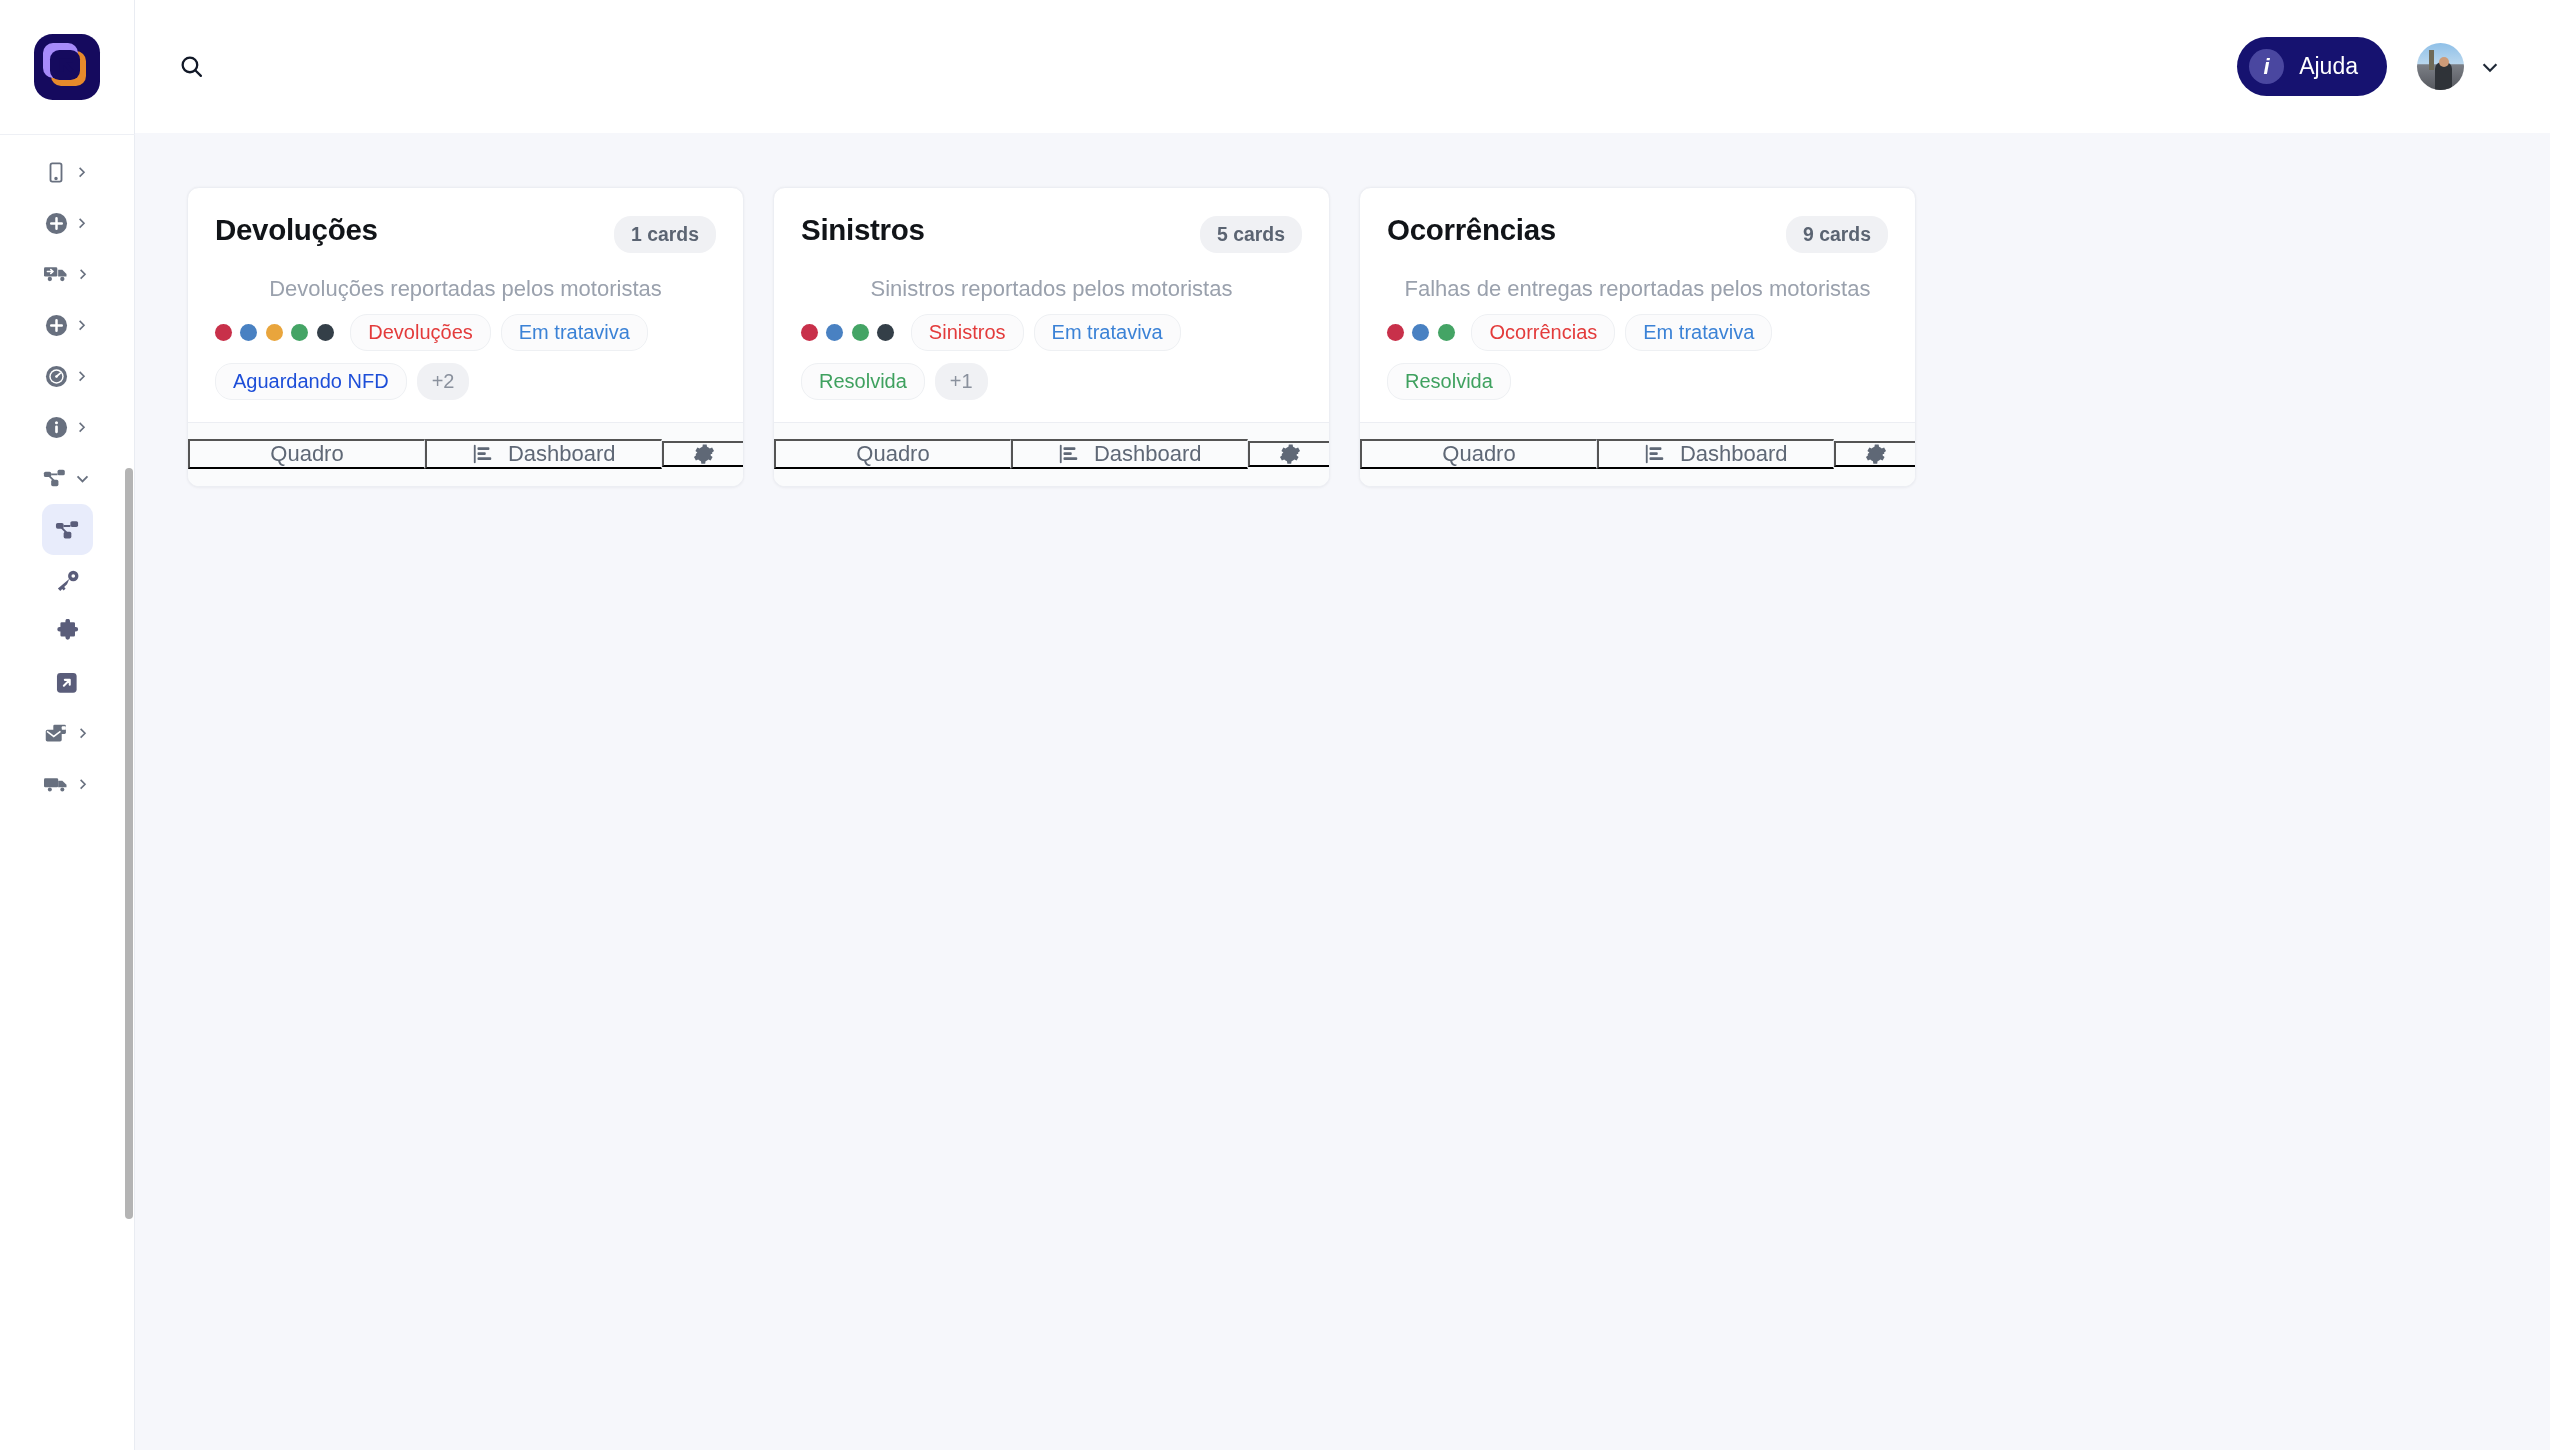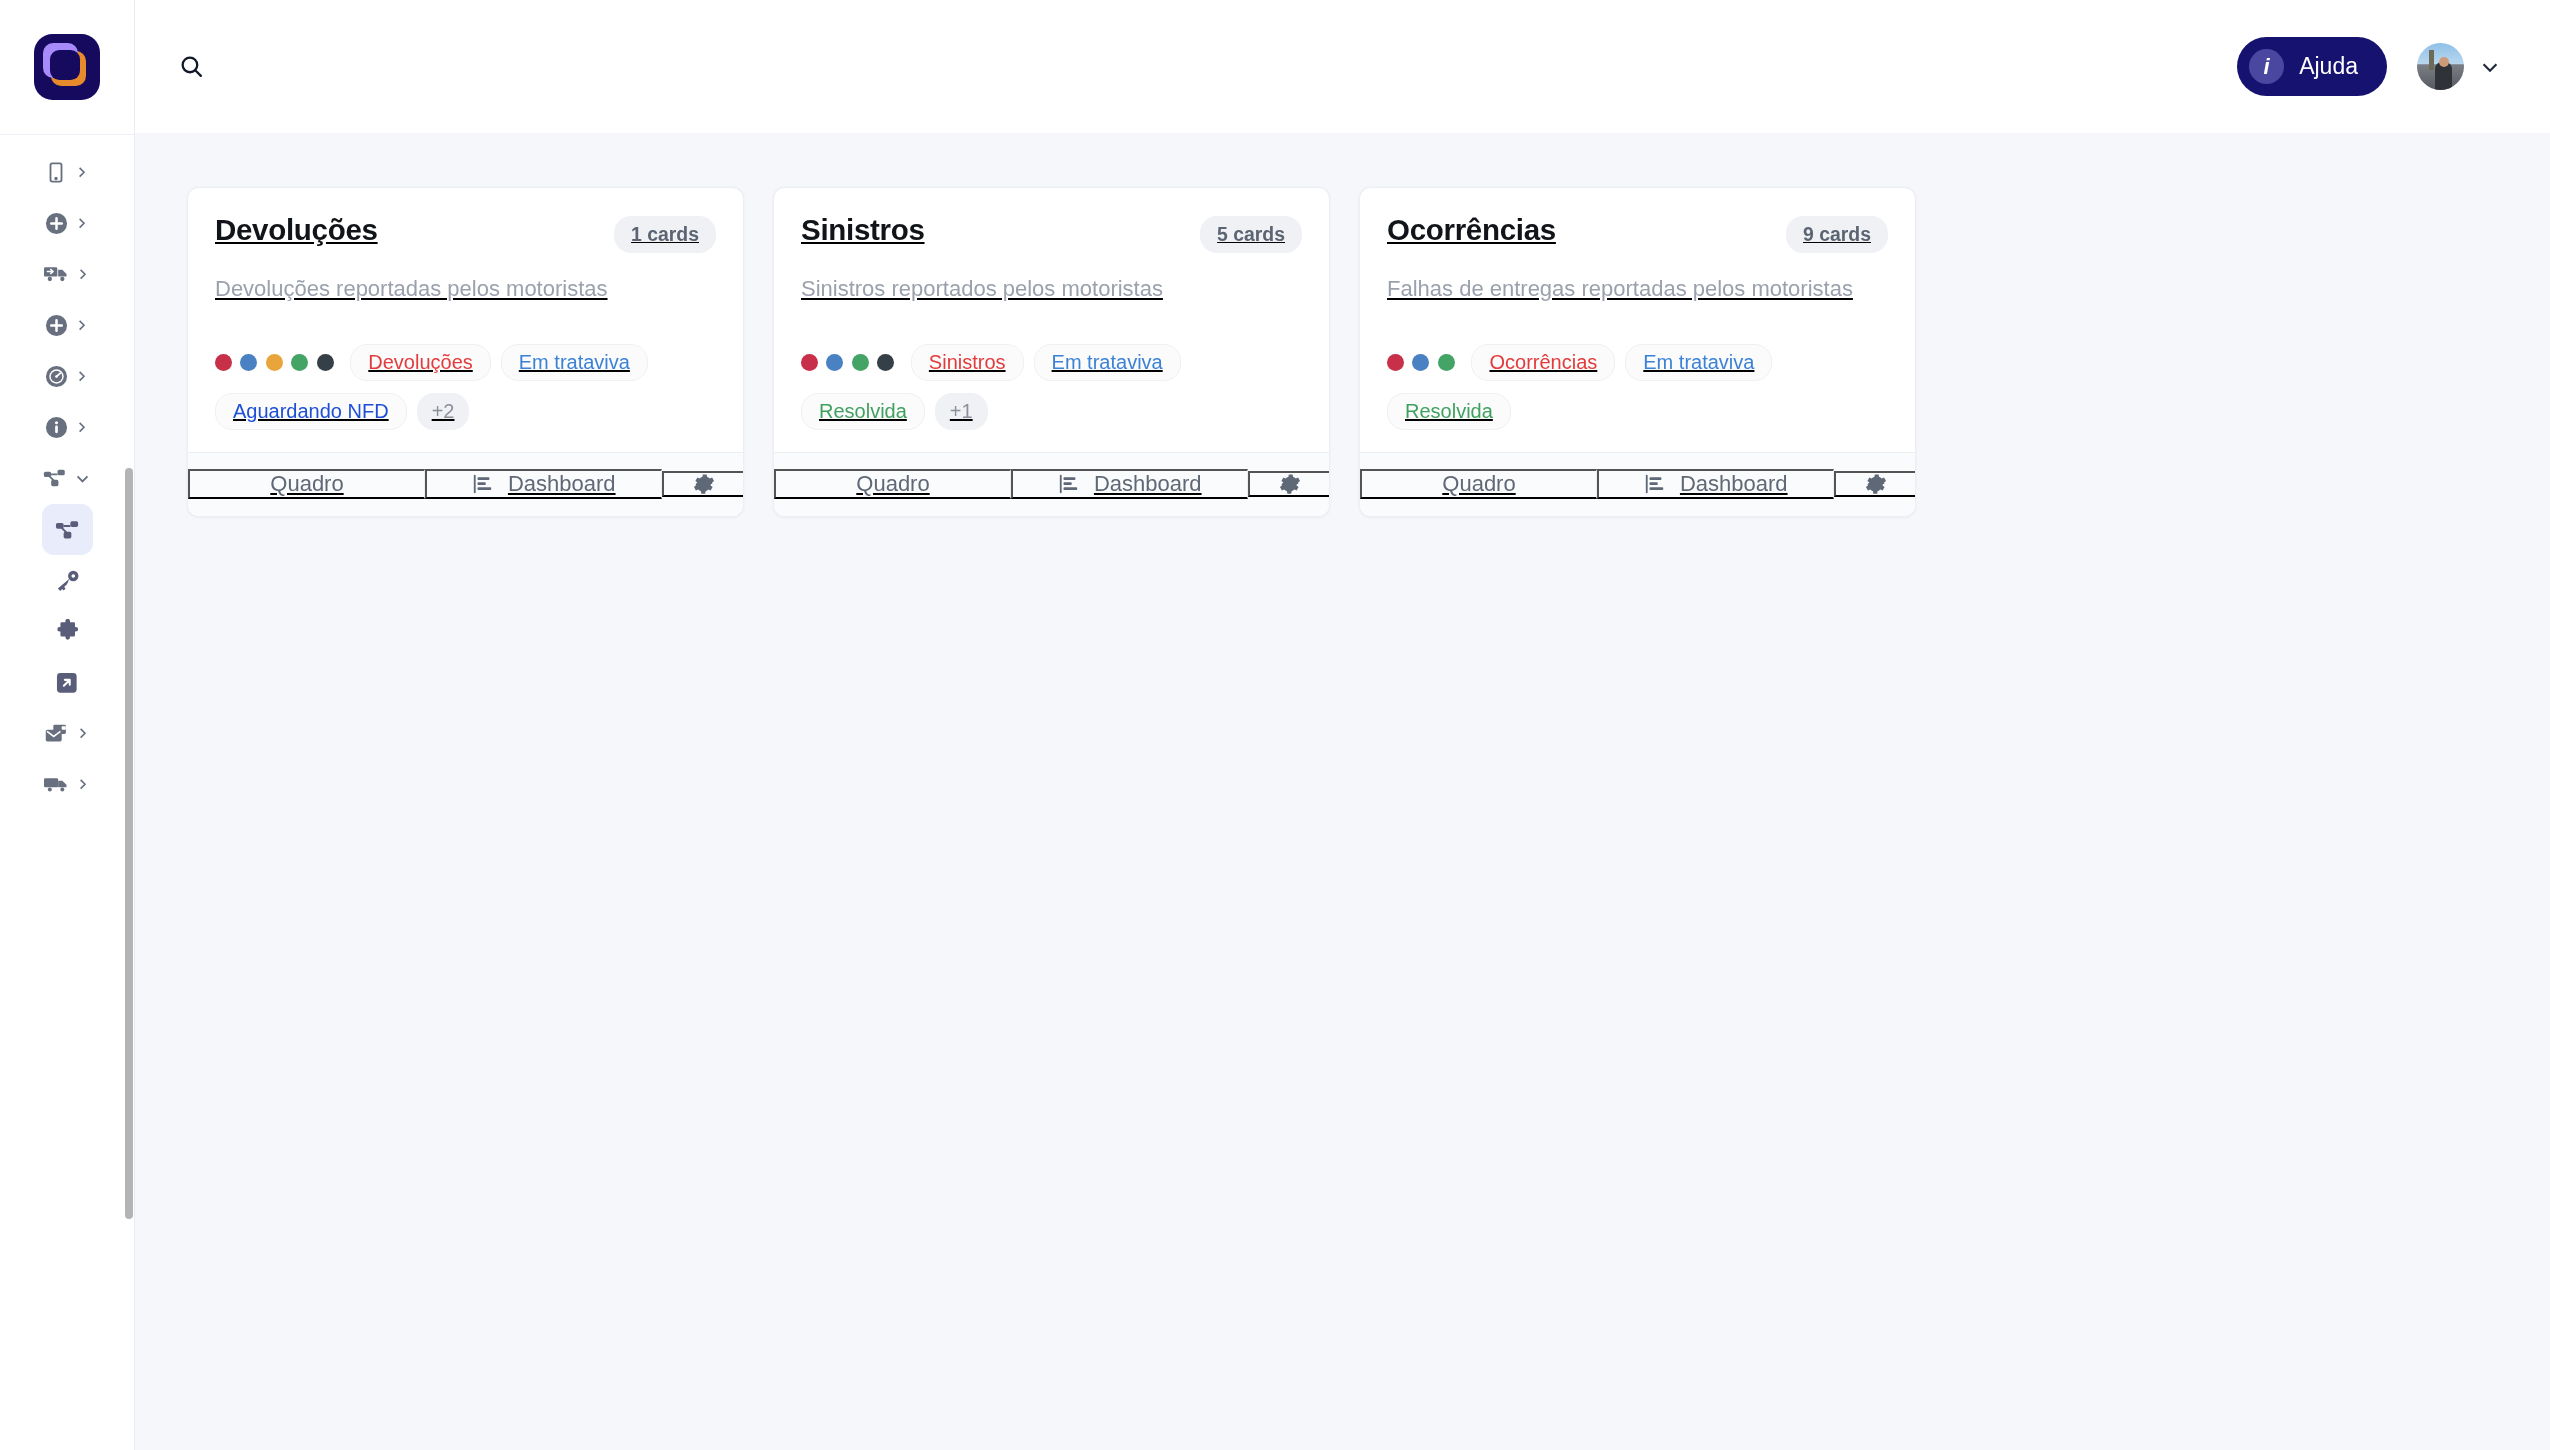--- a/index.html
+++ b/index.html
@@ -204,21 +204,20 @@
   .cards-row { display: flex; gap: 29px; }
   .card {
     width: 557px;
     background: #ffffff;
     border-radius: 11.8px;
     border: 0.8px solid #eceef3;
     box-shadow: 0 0.8px 2.5px rgba(16,24,40,0.05);
     display: flex;
     flex-direction: column;
     overflow: hidden;
-    text-decoration: underline;
   }
   .card-body { padding: 25px 27px 22px 27px; flex: 1; }
   .card-top {
     display: flex; align-items: flex-start; justify-content: space-between;
     margin-bottom: 23.6px;
   }
   .card-title {
     font-size: 29.5px;
     font-weight: bold;
     color: #111418;
@@ -230,21 +229,22 @@
     font-size: 19.4px;
     font-weight: bold;
     border-radius: 17px;
     padding: 6.7px 17px;
     white-space: nowrap;
     margin-top: 3.4px;
   }
   .card-desc {
     font-size: 22px;
     color: #9aa1ad;
-    margin-bottom: 42px;
+    margin-bottom: 12px;
+    text-align: center;
   }
   .tag-row {
     display: flex;
     flex-wrap: wrap;
     align-items: center;
     gap: 11.8px 10px;
   }
   .dots { display: flex; align-items: center; gap: 8.4px; margin-right: 6.7px; }
   .dot { width: 17px; height: 17px; border-radius: 50%; display: block; }
   .tag {

